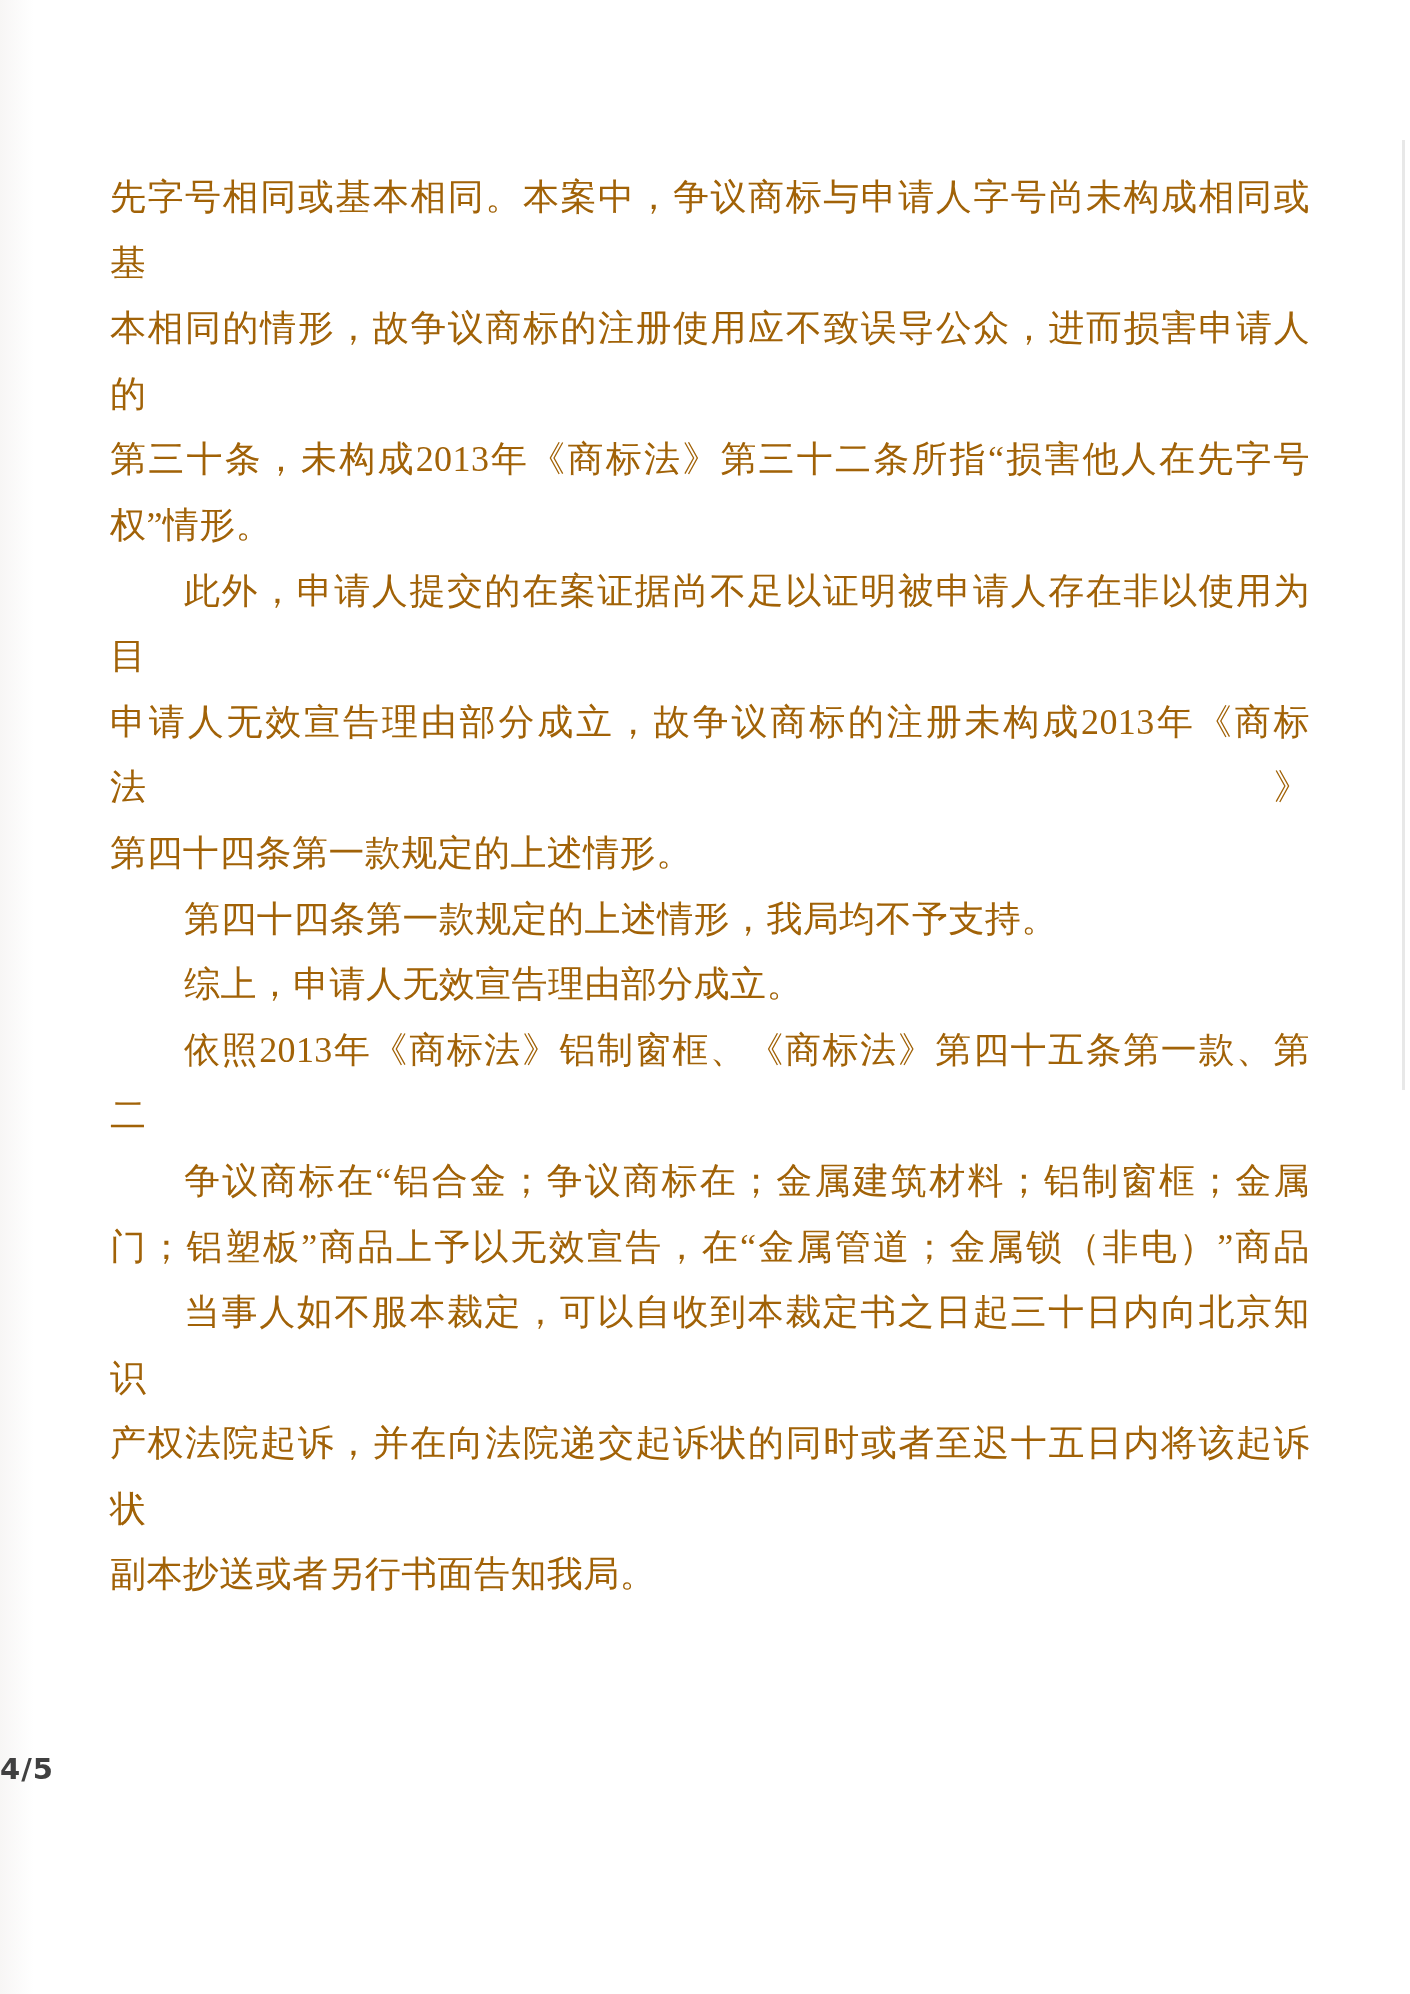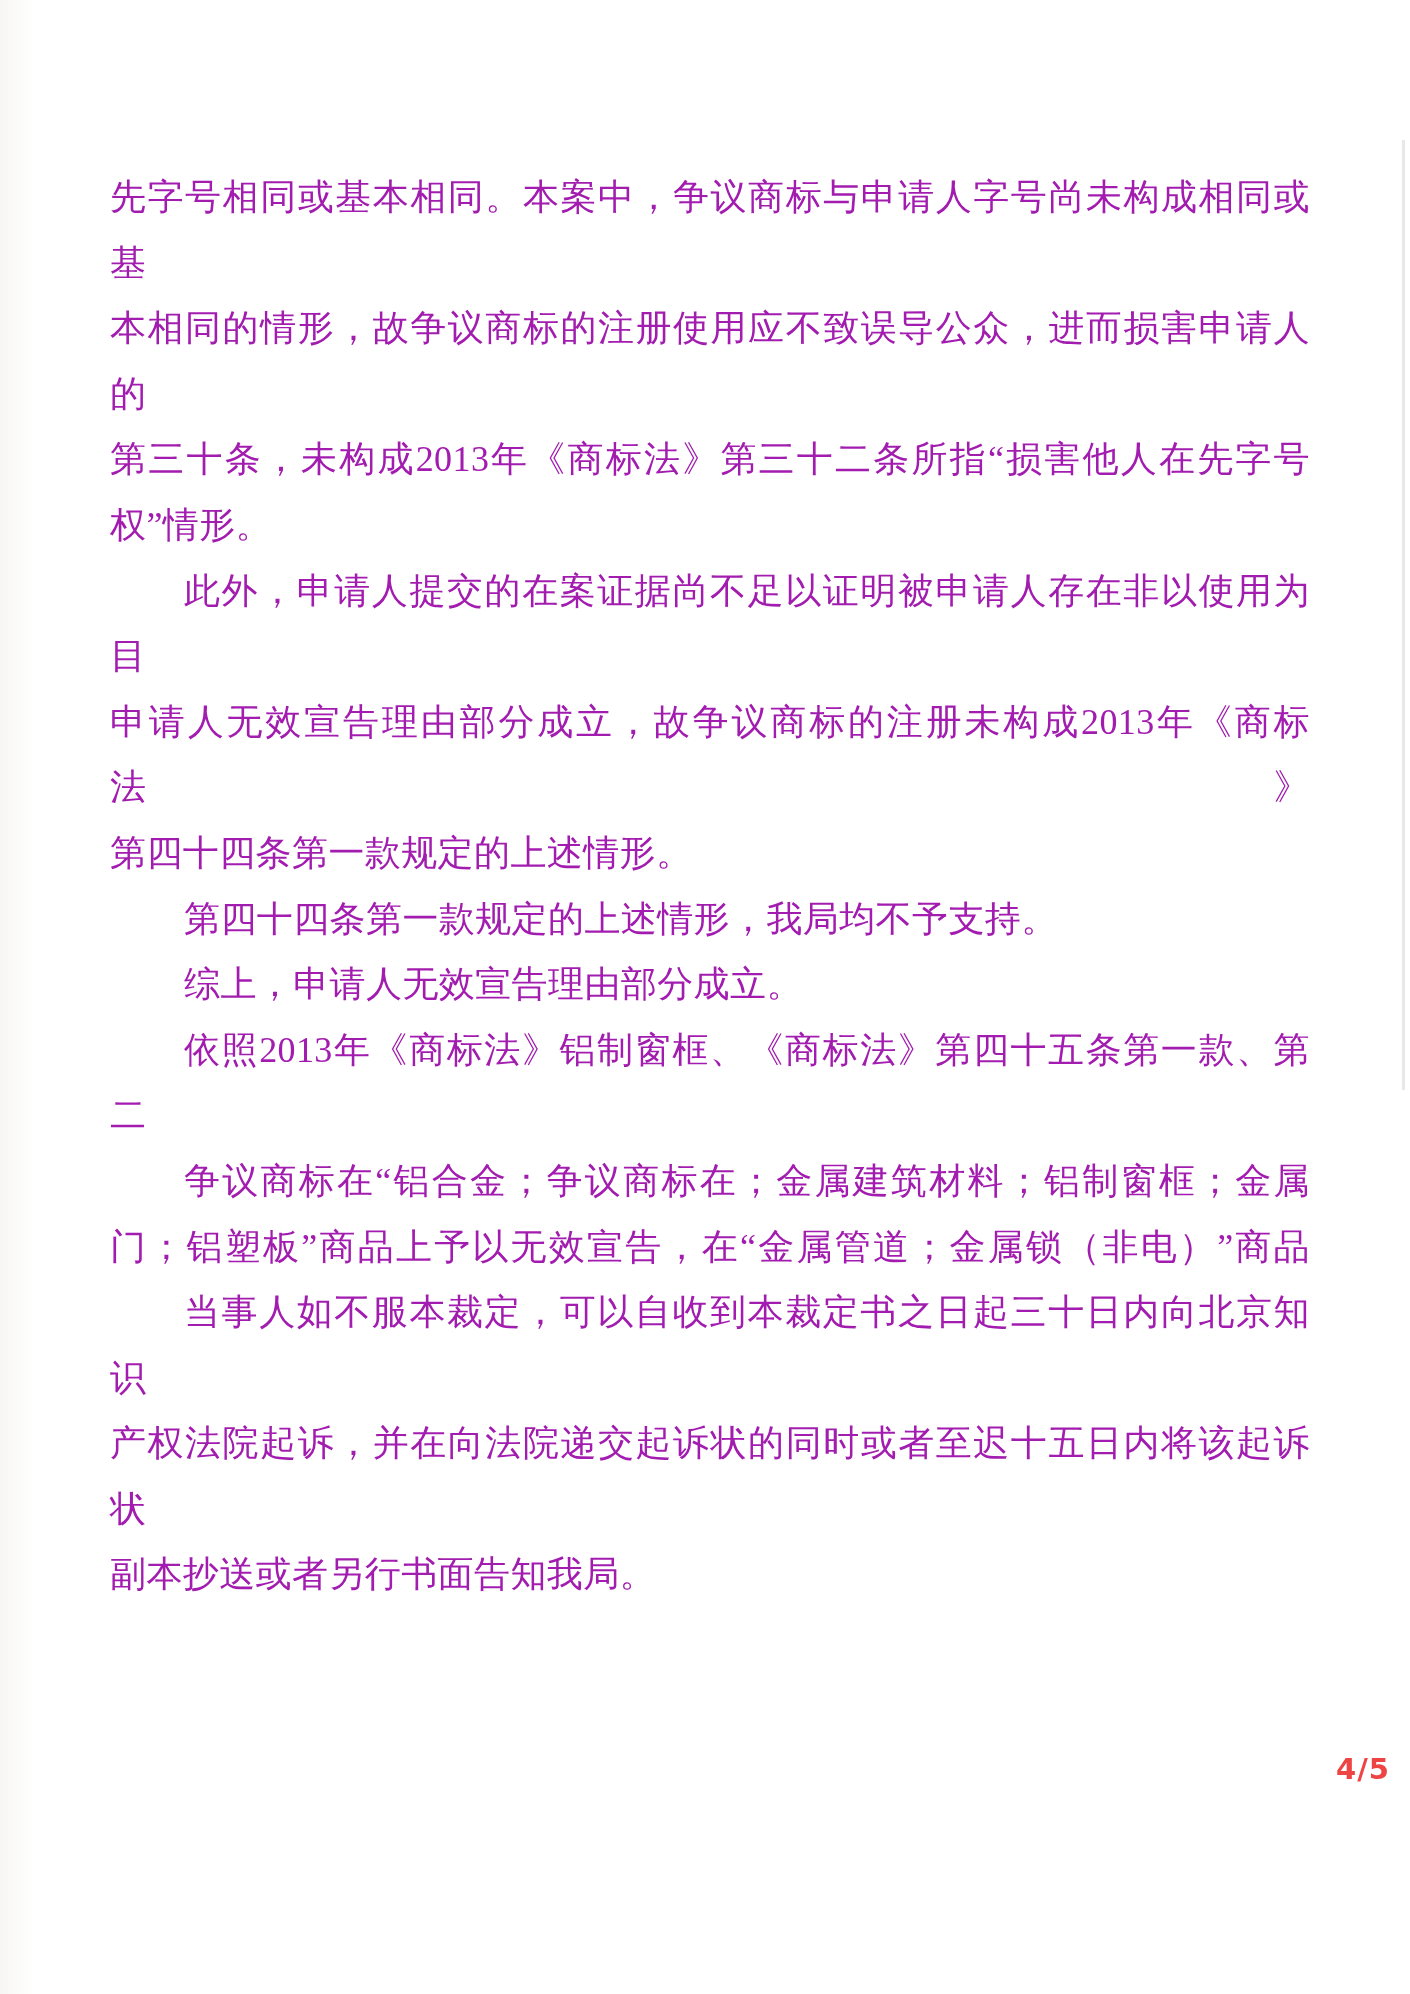--- a/index.html
+++ b/index.html
@@ -40,21 +40,21 @@
     opacity: 0.65;
   }
   .body-text {
     position: absolute;
     left: 110px;
     top: 165px;
     width: 1200px;
     font-size: 36px;
     line-height: 65.6px;
     letter-spacing: 0.4px;
-    color: #a21caf;
+    color: #a16207;
     text-align: left;
   }
   .ln {
     white-space: nowrap;
   }
   
   .j {
     white-space: normal;
     text-align: justify;
     text-align-last: justify;
@@ -62,25 +62,25 @@
   }
   
   .in {
     text-indent: 74px;
   }
   .page-number {
     position: absolute;
     left: 0;
     right: 20px;
     top: 1752px;
-    text-align: right;
+    text-align: left;
     font-family: "DejaVu Sans", sans-serif;
     font-weight: 700;
     font-size: 29px;
-    color: #ef4444;
+    color: #404040;
     letter-spacing: 1px;
   }
 </style>
 </head>
 <body>
 
 <div class="page">
 
   <div class="left-scan-shade"></div>
   <div class="right-scan-line"></div>

